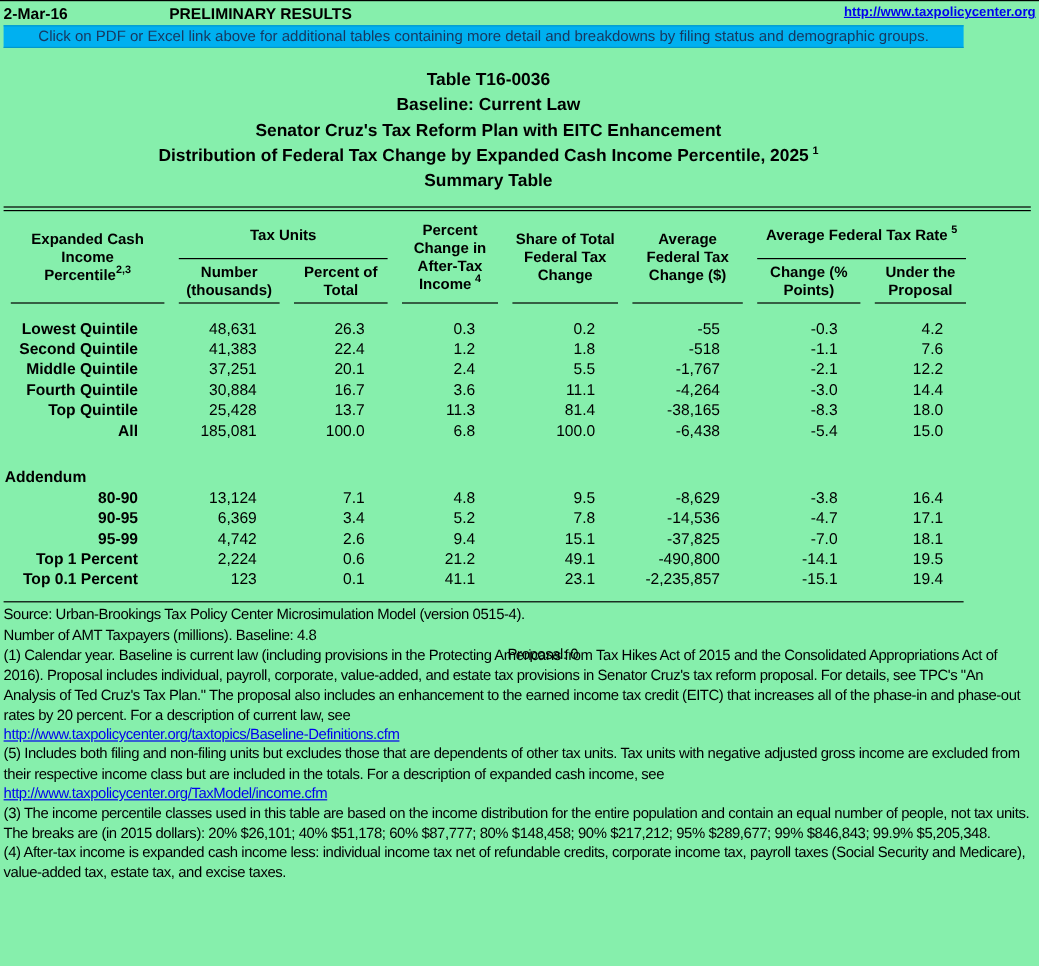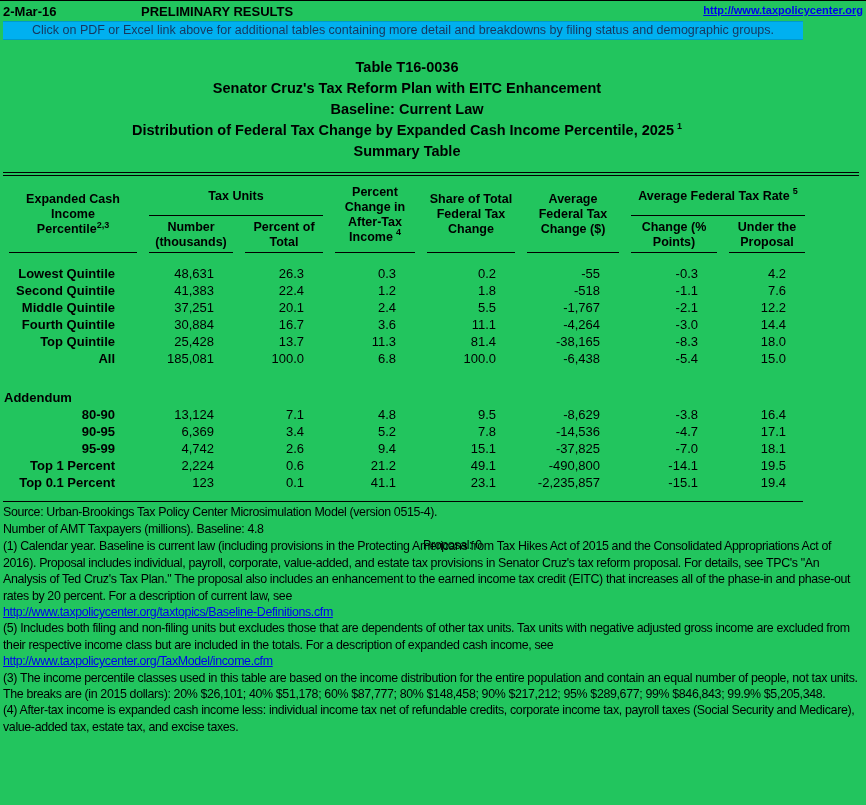--- a/index.html
+++ b/index.html
@@ -1,18 +1,18 @@
 <!DOCTYPE html>
 <html><head>
 <meta charset="utf-8">
 <style>
   * { box-sizing: border-box; }
   body { margin: 0; background: #fff; }
   .page {
-    width: 866px; height: 805px; overflow: hidden; background: #22c55e;
+    width: 866px; height: 805px; overflow: hidden; background: #86efac;
     font-family: "Liberation Sans", sans-serif; color: #000;
     border-top: 1.5px solid #000; padding-left: 3px; position: relative;
   }
   
   .topbar { display: flex; align-items: flex-start; height: 19px; padding-top: 3px; width: 860px; }
   .date { font-weight: bold; font-size: 13px; width: 138px; }
   .prelim { font-weight: bold; font-size: 13px; }
   .sitelink { margin-left: auto; font-size: 11px; color: #0000EE; text-decoration: underline; font-weight: bold; text-align: center; }
   
   .banner {
@@ -56,22 +56,22 @@
   <div class="topbar">
     <span class="date">2-Mar-16</span>
     <span class="prelim">PRELIMINARY RESULTS</span>
     <a class="sitelink" href="#">http://www.taxpolicycenter.org</a>
   </div>
 
   <div class="banner">Click on PDF or Excel link above for additional tables containing more detail and breakdowns by filing status and demographic groups.</div>
 
   <div class="titles">
     <div class="t">Table T16-0036</div>
+    <div class="t">Baseline: Current Law</div>
     <div class="t">Senator Cruz's Tax Reform Plan with EITC Enhancement</div>
-    <div class="t">Baseline: Current Law</div>
     <div class="t"><span>Distribution of Federal Tax Change by Expanded Cash Income Percentile, 2025</span><sup class="gap">1</sup></div>
     <div class="t">Summary Table</div>
   </div>
 
   <div class="rule-double"></div>
 
   <table>
     <colgroup>
       <col style="width:140px">
         <col style="width:96px">

